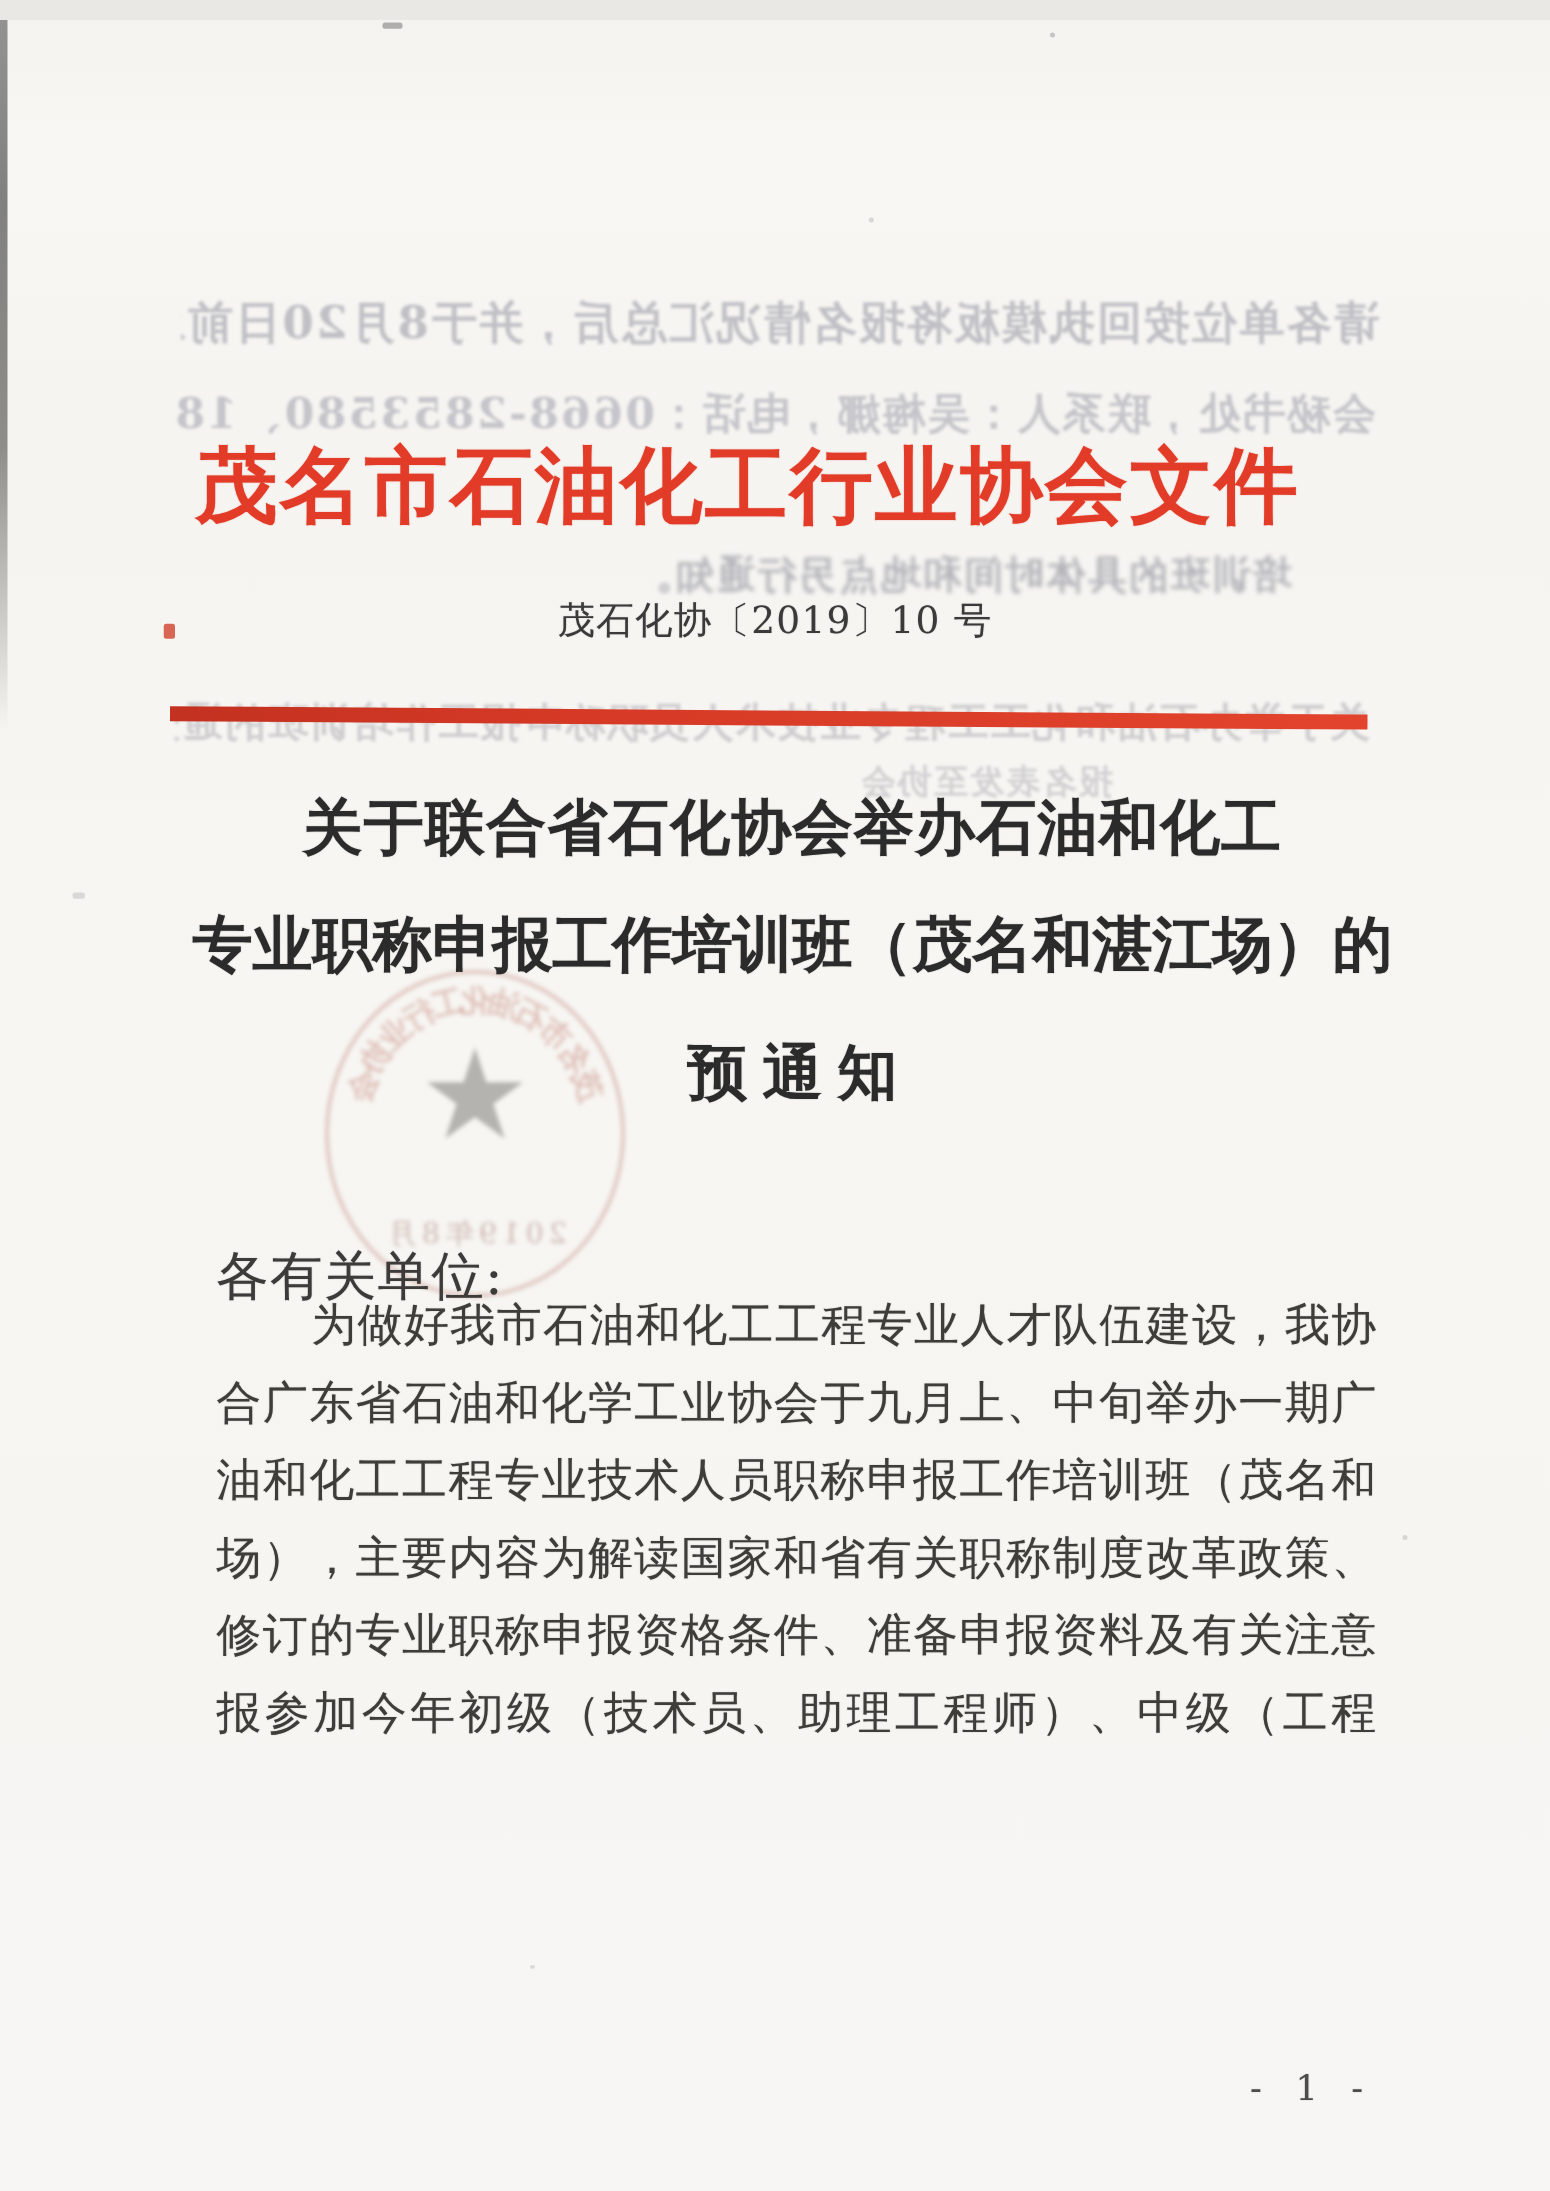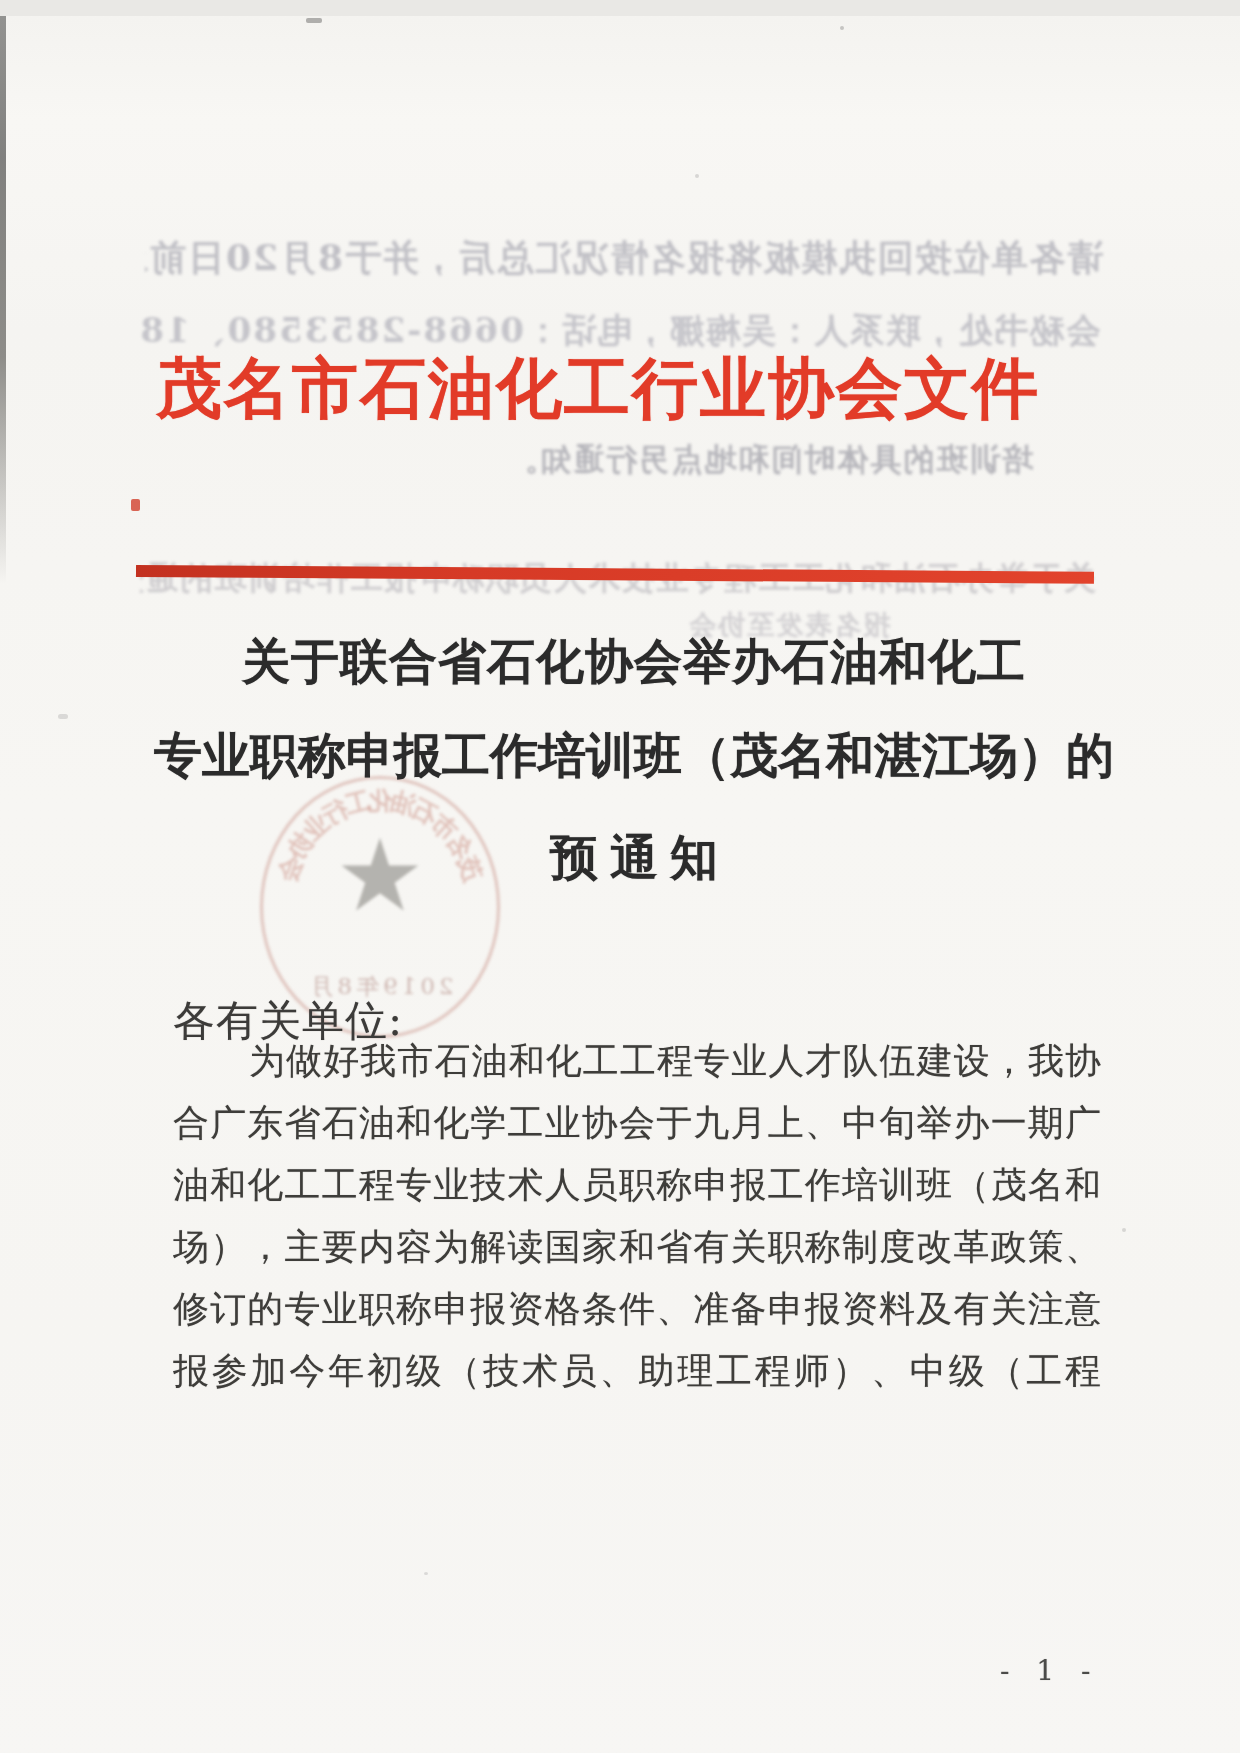--- a/index.html
+++ b/index.html
@@ -81,20 +81,21 @@
   <div class="speck" style="left:1122px;top:1212px;width:4px;height:4px;opacity:.2;"></div>
   <div class="speck" style="left:424px;top:1556px;width:4px;height:3px;opacity:.18;"></div>
 
   <div class="bleed bleed-1">请各单位按回执模板将报名情况汇总后，并于8月20日前发送到</div>
   <div class="bleed bleed-2">会秘书处，联系人：吴梅娜，电话：0668-2853580、18206682520。</div>
   <div class="bleed bleed-3">培训班的具体时间和地点另行通知。</div>
   <div class="bleed bleed-4">关于举办石油和化工工程专业技术人员职称申报工作培训班的通知</div>
   <div class="bleed bleed-5">报名表发至协会</div>
 
   <div class="org-header">茂名市石油化工行业协会文件</div>
+  <div class="doc-number">茂石化协〔2019〕10 号</div>
   <div class="red-rule"></div>
 
   <div class="seal">
     <div class="seal-ring"></div>
     <div class="seal-star">★</div>
     <div class="seal-arc">
         <span style="left: 31.7895px; top: 94.5394px; transform: translate(-50%, -50%) rotate(-1.22173rad);">茂</span>
         <span style="left: 42.4124px; top: 72.0229px; transform: translate(-50%, -50%) rotate(-0.977384rad);">名</span>
         <span style="left: 57.7635px; top: 52.9507px; transform: translate(-50%, -50%) rotate(-0.733038rad);">市</span>
         <span style="left: 76.9307px; top: 38.456px; transform: translate(-50%, -50%) rotate(-0.488692rad);">石</span>

